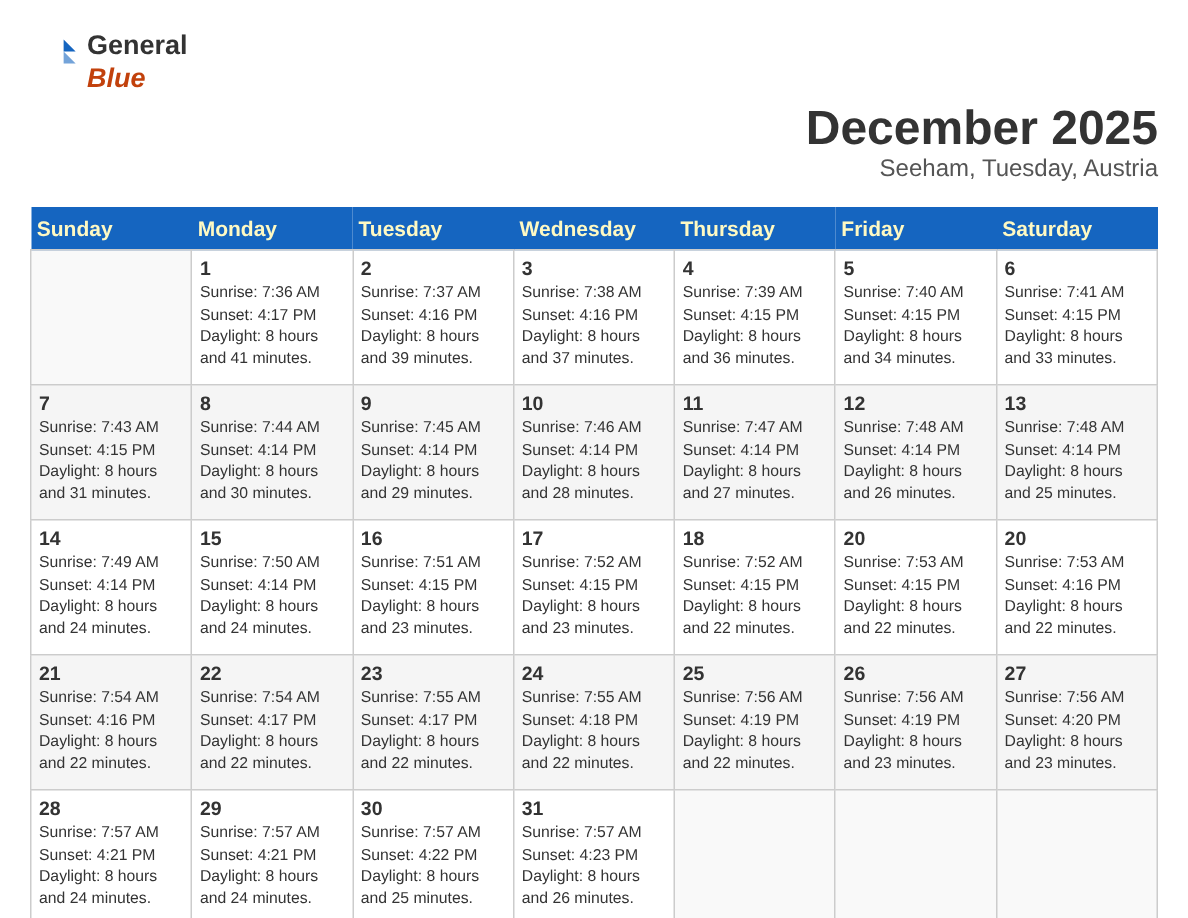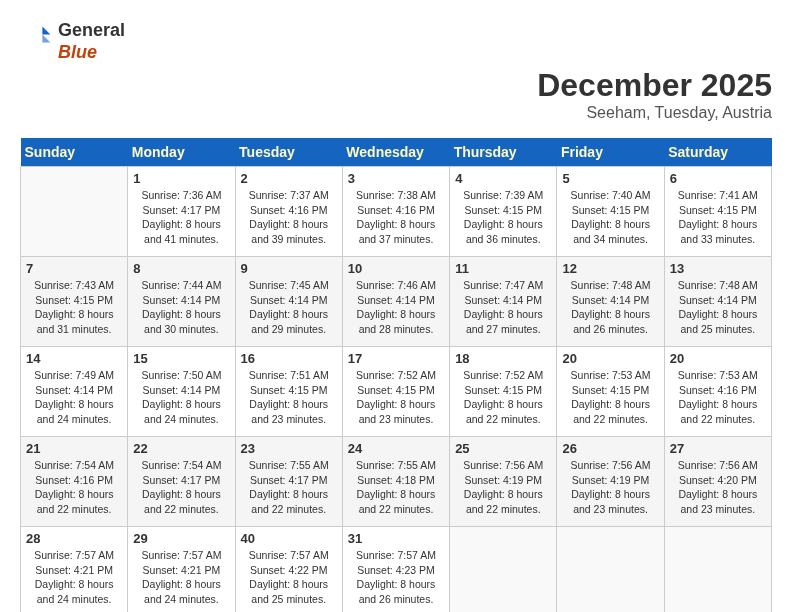--- a/index.html
+++ b/index.html
@@ -72,21 +72,20 @@
       font-size: 13px;
       font-weight: bold;
       color: #333;
       display: block;
       margin-bottom: 2px;
     }
     .day-info {
       font-size: 10.5px;
       color: #333;
       line-height: 1.4;
-      text-align: center;
     }
     .empty-cell {
       background: #f9f9f9;
     }
     tbody tr:nth-child(odd) td:not(.empty-cell) {
       background: #fff;
     }
     tbody tr:nth-child(even) td:not(.empty-cell) {
       background: #f5f5f5;
     }
@@ -245,21 +244,21 @@
       <tr>
         <td>
           <span class="day-number">28</span>
           <div class="day-info">Sunrise: 7:57 AM<br>Sunset: 4:21 PM<br>Daylight: 8 hours and 24 minutes.</div>
         </td>
         <td>
           <span class="day-number">29</span>
           <div class="day-info">Sunrise: 7:57 AM<br>Sunset: 4:21 PM<br>Daylight: 8 hours and 24 minutes.</div>
         </td>
         <td>
-          <span class="day-number">40</span>
+          <span class="day-number">30</span>
           <div class="day-info">Sunrise: 7:57 AM<br>Sunset: 4:22 PM<br>Daylight: 8 hours and 25 minutes.</div>
         </td>
         <td>
           <span class="day-number">31</span>
           <div class="day-info">Sunrise: 7:57 AM<br>Sunset: 4:23 PM<br>Daylight: 8 hours and 26 minutes.</div>
         </td>
         <td class="empty-cell"></td>
         <td class="empty-cell"></td>
         <td class="empty-cell"></td>
       </tr>

